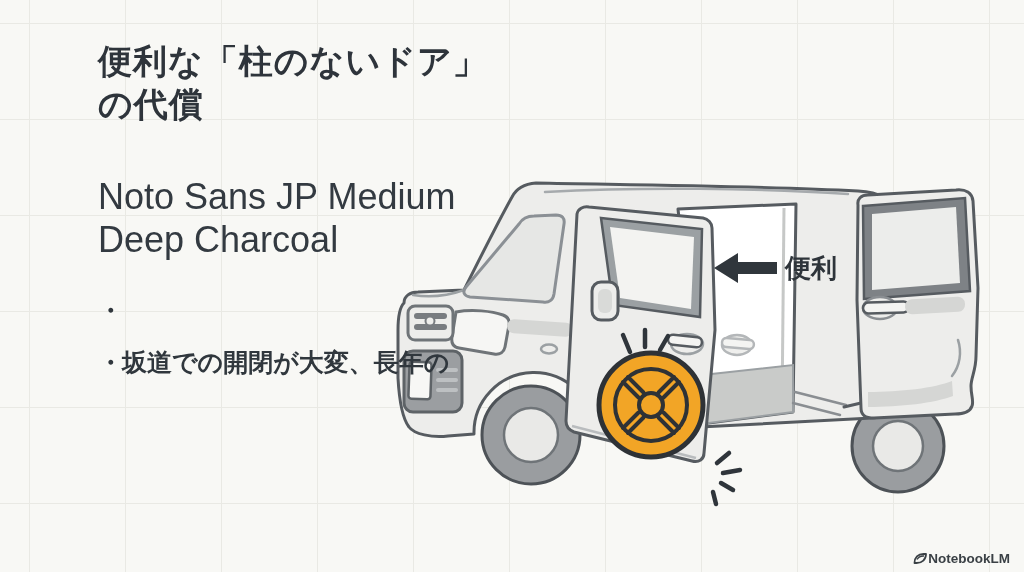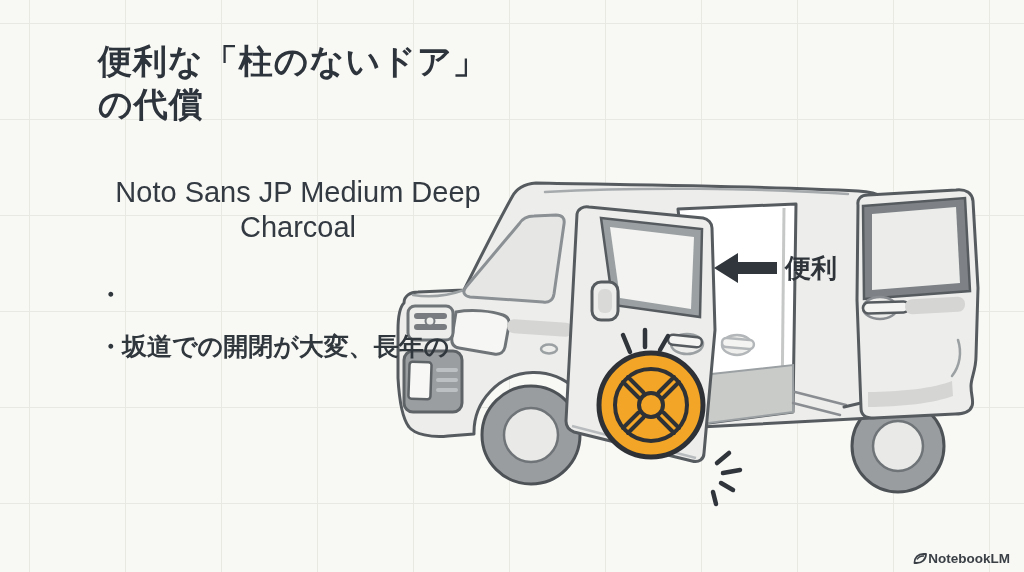--- a/index.html
+++ b/index.html
@@ -20,21 +20,21 @@
     color:#2f363c;
     margin-left:36px;
   }
   .title{
     margin:0;
     font-size:34px;font-weight:700;line-height:1.25;
     letter-spacing:1px;color:#2e343b;
   }
   .subtitle{
     margin-top:50px;
-    font-size:29px;font-weight:500;line-height:1.2;color:#333a41;text-align:center;
+    font-size:36px;font-weight:500;line-height:1.2;color:#333a41;
   }
   .bullets{margin-top:30px;}
   .bullet{
     display:flex;
     font-size:25px;font-weight:600;line-height:38px;color:#30373d;
   }
   .bullet + .bullet{margin-top:14px;}
   .bullet .marker{width:24px;flex:none;}
   .bullet .lines{flex:1;}
   .car-svg{position:absolute;left:0;top:0;width:1024px;height:572px;}

